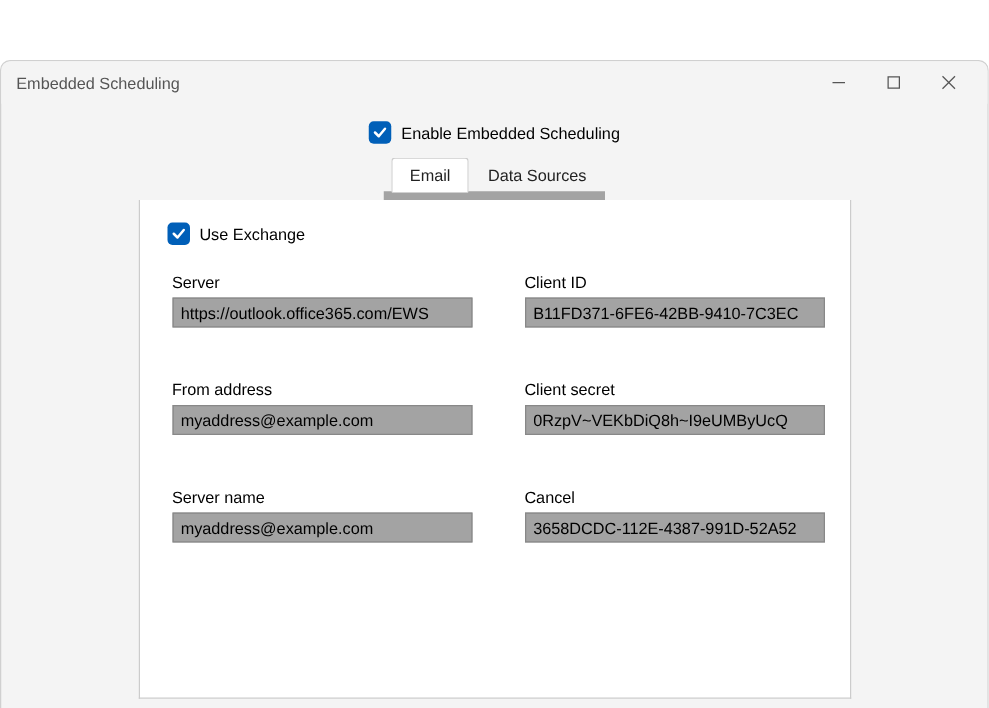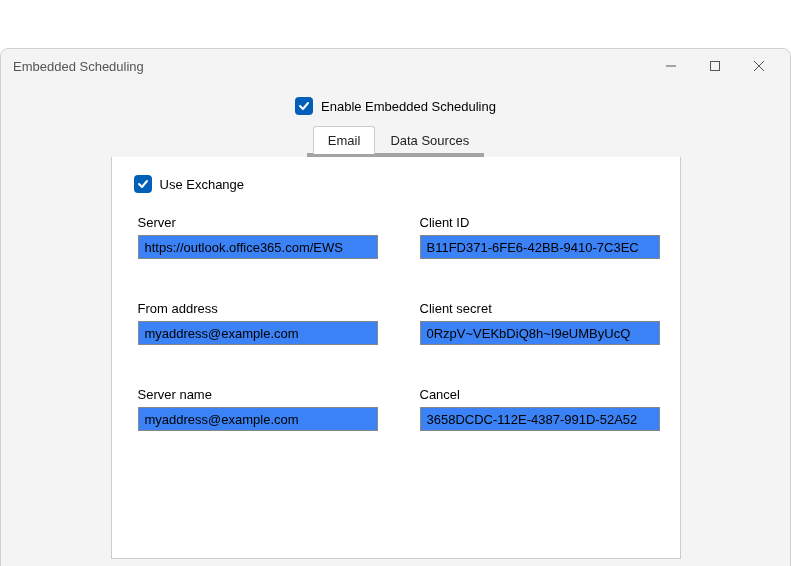--- a/index.html
+++ b/index.html
@@ -63,21 +63,21 @@
       border-radius: 4px;
       background: #005fb8;
       display: flex;
       align-items: center;
       justify-content: center;
     }
     .checkbox svg { display: block; }
     .tabs {
       display: flex;
       align-items: flex-end;
-      border-bottom: 4px solid #a3a3a3;
+      border-bottom: 7px solid #a3a3a3;
       padding-left: 6px;
     }
     .tab {
       padding: 6px 14px 6px 14px;
       font-size: 13px;
       color: #222;
       border: 1px solid transparent;
       border-bottom: none;
       position: relative;
       top: 1px;
@@ -113,21 +113,21 @@
     }
     .field { display: flex; flex-direction: column; gap: 5px; }
     .field-label { color: #000; font-size: 13px; }
     .text-input {
       width: 240px;
       height: 24px;
       padding: 2px 6px;
       font-size: 13px;
       font-family: inherit;
       color: #000;
-      background: #3b82f6;
+      background: #a3a3a3;
       border: 1px solid #888;
     }
     .footer {
       display: flex;
       justify-content: flex-end;
       gap: 12px;
       padding: 12px 18px 0 0;
     }
     .btn {
       min-width: 92px;

